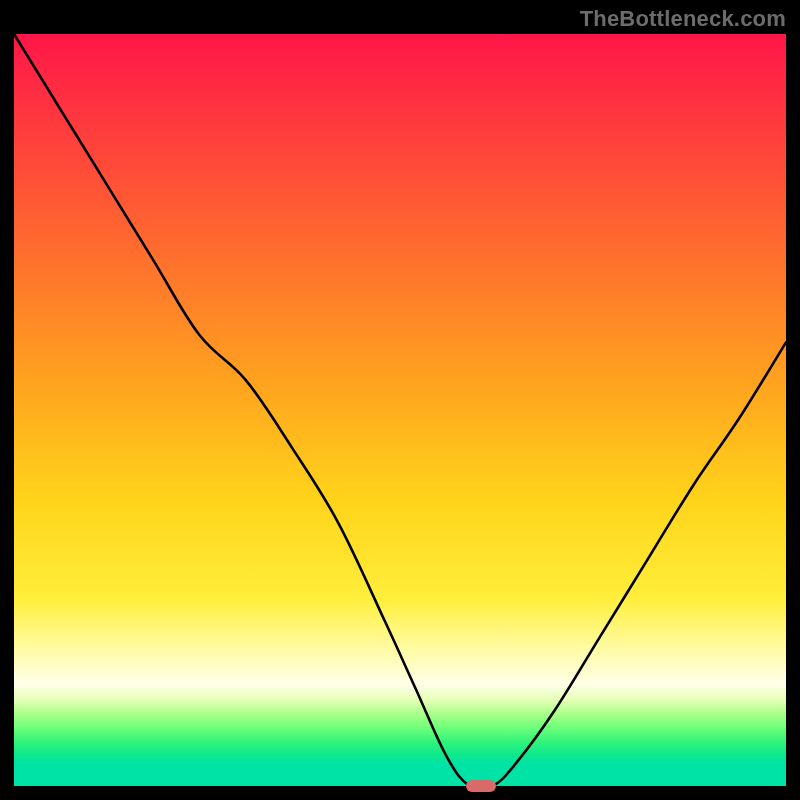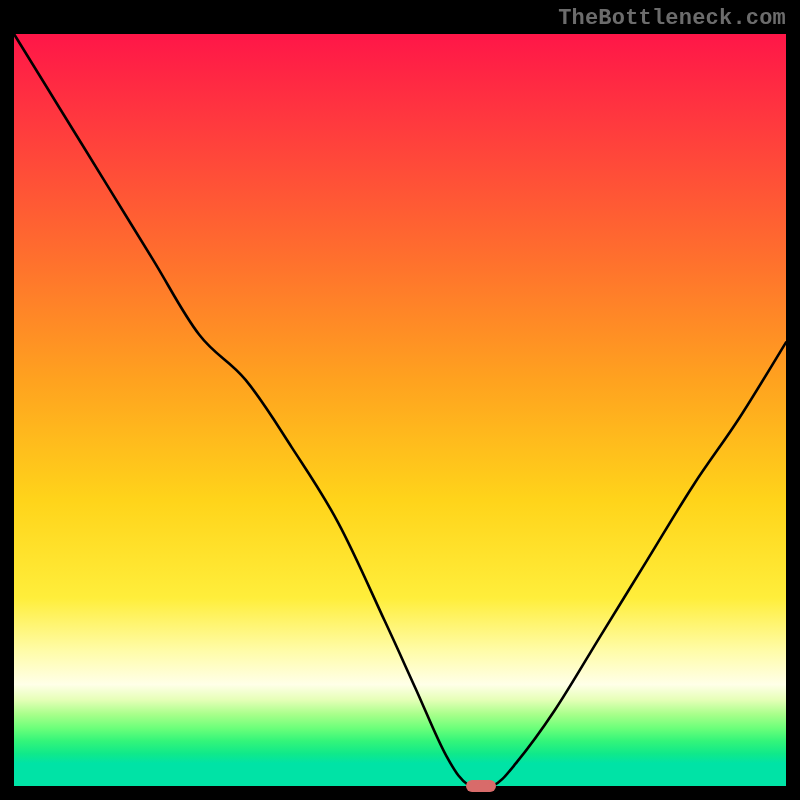--- a/index.html
+++ b/index.html
@@ -40,21 +40,21 @@
         #34f57a 94%,
         #10e98a 95.7%,
         #00e3a6 97%,
         #00e3a6 100%
       );
   }
   .watermark {
     position: absolute;
     top: 6px;
     right: 14px;
-    font-family: Liberation Mono, monospace;
+    font-family: Liberation Sans, sans-serif;
     font-size: 22px;
     font-weight: 600;
     color: #6c6c6c;
     letter-spacing: 0.2px;
     text-align: center;
   }
   .curve-svg {
     position: absolute;
     left: 14px;
     top: 34px;

